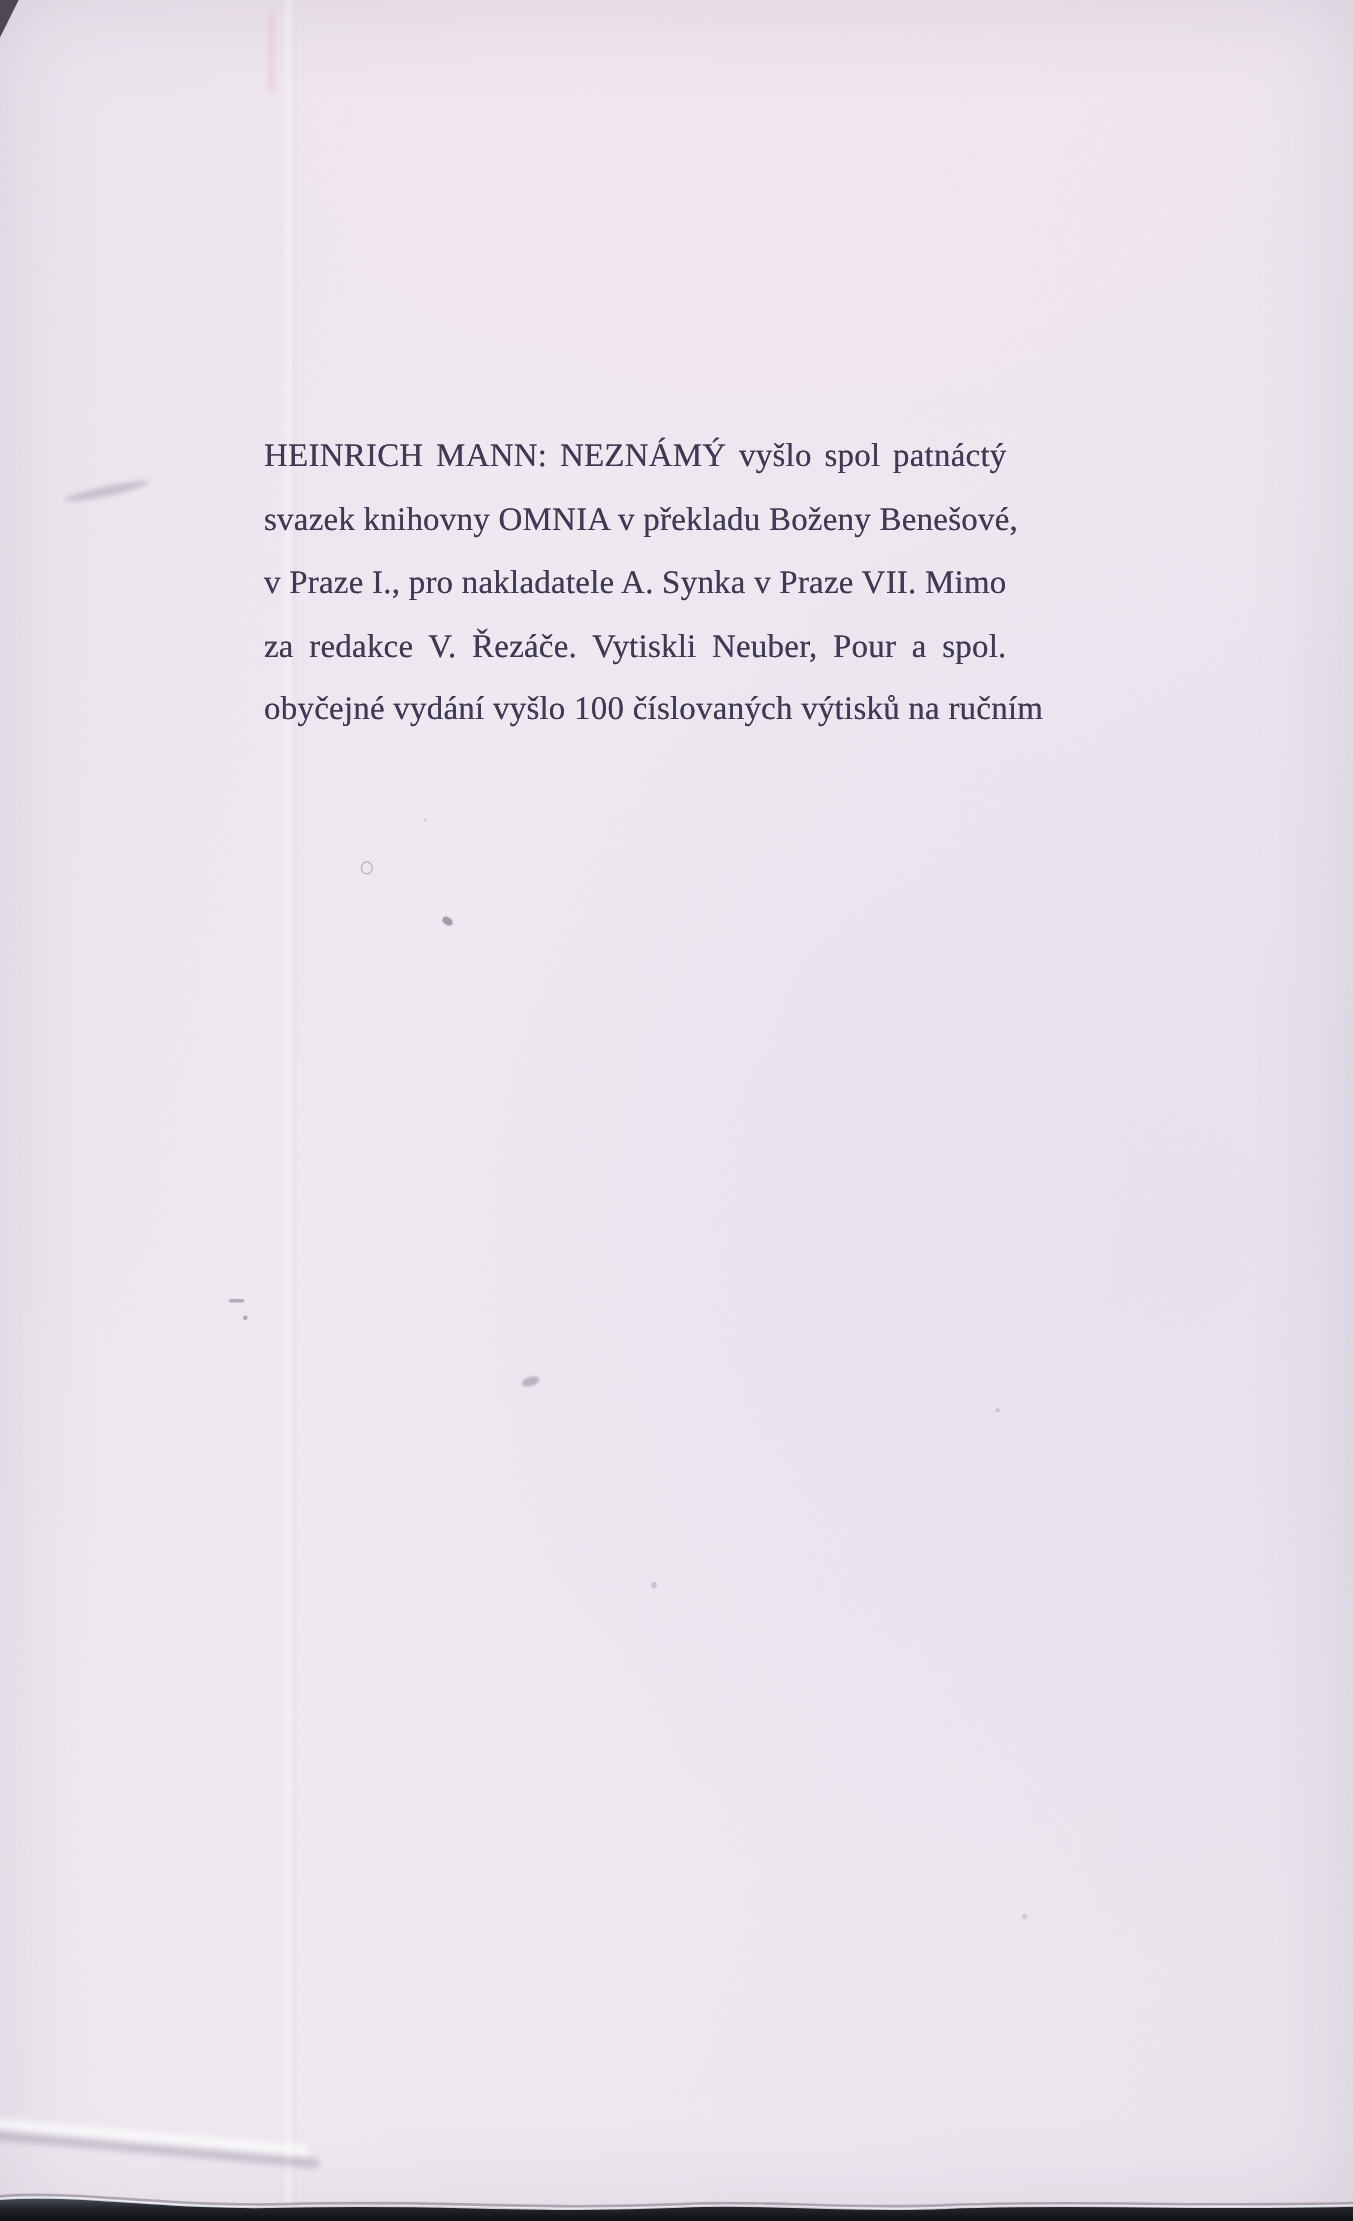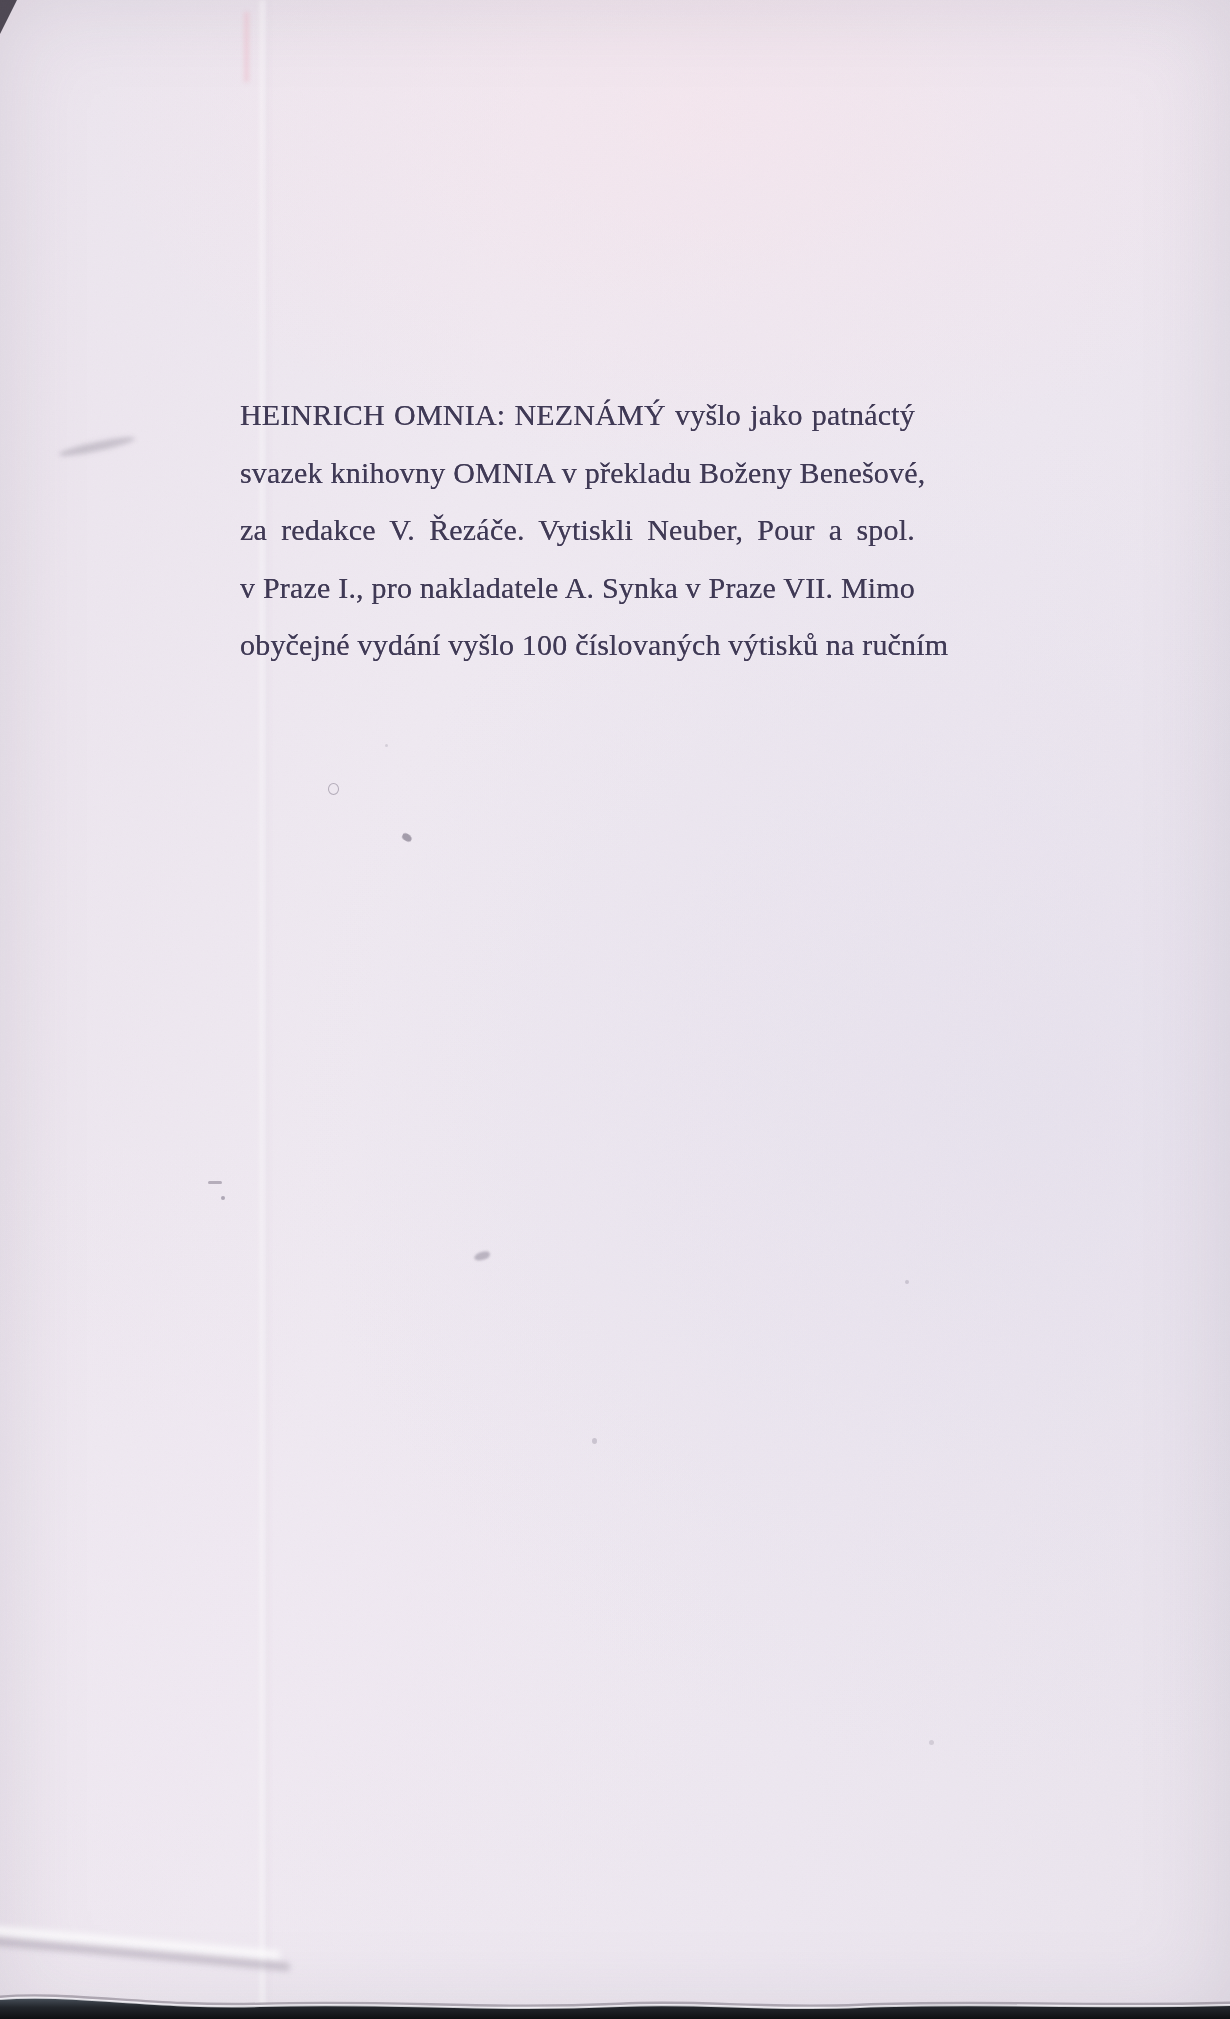--- a/index.html
+++ b/index.html
@@ -167,24 +167,24 @@
     <div class="speck s5"></div>
     <div class="speck s6"></div>
     <div class="speck s7"></div>
     <div class="speck s8"></div>
     <div class="speck s9"></div>
 
     <div class="wrinkle-bl-light"></div>
     <div class="wrinkle-bl-shadow"></div>
 
     <div id="colophon">
-      <div class="line">HEINRICH OMNIA: NEZNÁMÝ vyšlo jako patnáctý</div>
+      <div class="line">HEINRICH MANN: NEZNÁMÝ vyšlo spol patnáctý</div>
       <div class="line">svazek knihovny OMNIA v překladu Boženy Benešové,</div>
+      <div class="line">v Praze I., pro nakladatele A. Synka v Praze VII. Mimo</div>
       <div class="line">za redakce V. Řezáče. Vytiskli Neuber, Pour a spol.</div>
-      <div class="line">v Praze I., pro nakladatele A. Synka v Praze VII. Mimo</div>
       <div class="line">obyčejné vydání vyšlo 100 číslovaných výtisků na ručním</div>
     </div>
 
     <div id="grain-layer"></div>
   </div>
 
   <svg id="bottom-edge" viewBox="0 0 1230 36" preserveAspectRatio="none">
     <defs>
       <linearGradient id="edgeDark" x1="0" y1="0" x2="0" y2="1">
         <stop offset="0" stop-color="#4a525c"></stop>

